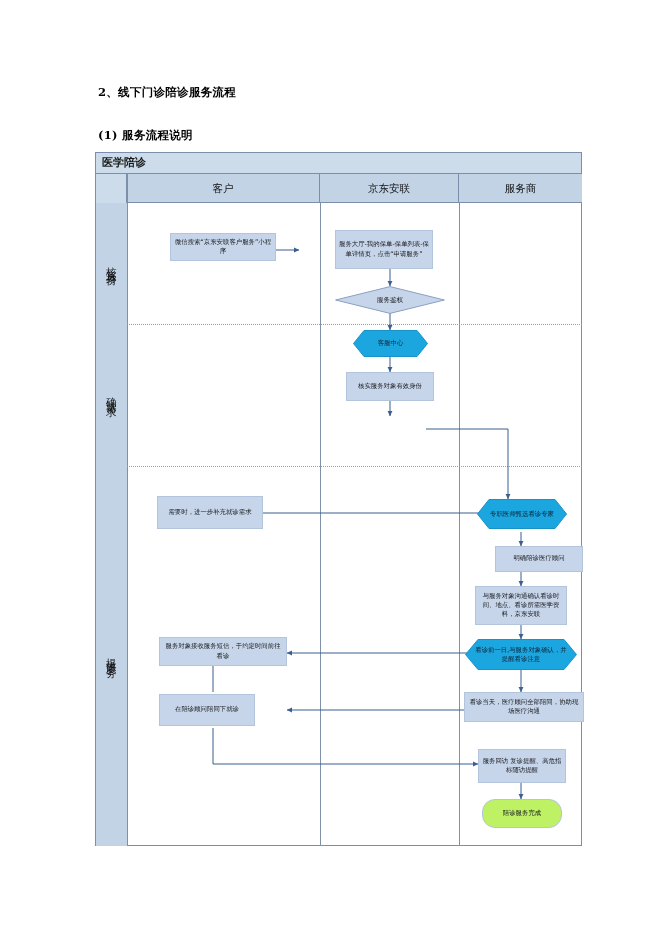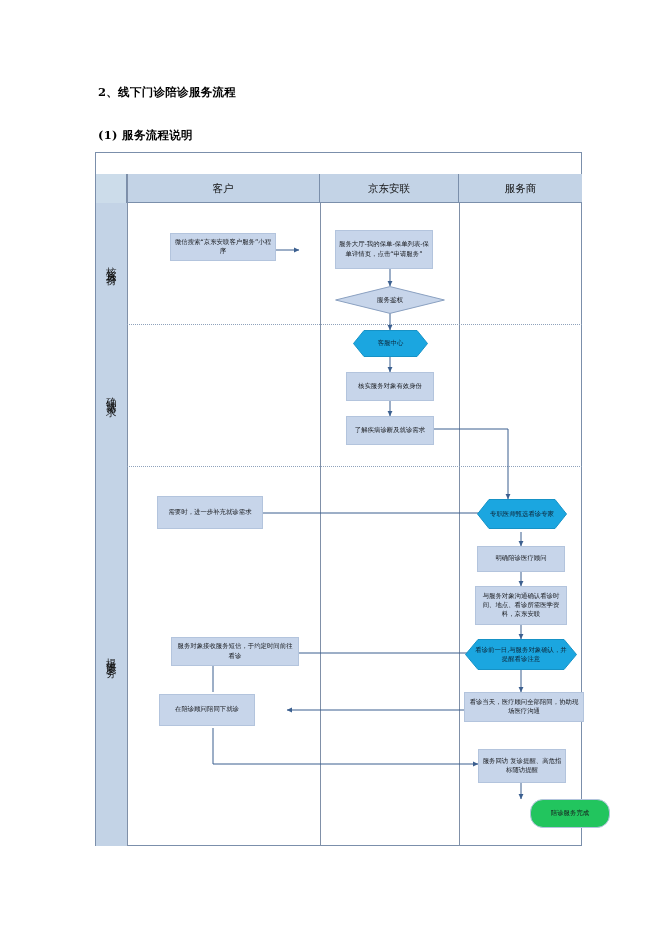--- a/index.html
+++ b/index.html
@@ -90,21 +90,21 @@
     background:#c7d5ea;
     border:1px solid #b3c4dd;
     box-sizing:border-box;
     display:flex;align-items:center;justify-content:center;
     text-align:center;
     font-size:6.4px;line-height:1.45;
     color:#16181c;
     padding:2px 3px;
     font-family:"DejaVu Sans","Liberation Sans",sans-serif;
   }
-  .node.round{border-radius:13px;background:#22c55e;margin-left:48px;}
+  .node.round{border-radius:13px;background:#bef264;}
   .hexw{position:absolute;}
   .hexw svg{display:block;}
   .hexw .hextxt{
     position:absolute;left:0;top:0;width:100%;height:100%;
     display:flex;align-items:center;justify-content:center;
     text-align:center;font-size:6.4px;line-height:1.4;color:#0d2436;
     padding:0 9px;box-sizing:border-box;
   }
   .diaw{position:absolute;}
   .diaw svg{display:block;}
@@ -121,20 +121,21 @@
 </head>
 <body>
 
 <div class="page">
 
   <div class="h-title">2、线下门诊陪诊服务流程</div>
   <div class="h-sub">(1) 服务流程说明</div>
 
   <div class="tbl">
 
+    <div class="tbl-title">医学陪诊</div>
 
     <div class="hdr-row">
       <div class="hdr-spacer"></div>
       <div class="hdr-cell hdr-c1">客户</div>
       <div class="hdr-cell hdr-c2">京东安联</div>
       <div class="hdr-cell hdr-c3">服务商</div>
     </div>
 
     <div class="vsep v0"></div>
     <div class="vsep v1"></div>
@@ -210,43 +211,42 @@
 
     <div class="hexw" style="left:257px;top:177px;width:75px;height:27px;">
       <svg width="75" height="27" viewBox="0 0 75 27">
         <polygon points="11,0.5 64,0.5 74.5,13.5 64,26.5 11,26.5 0.5,13.5" fill="#1ba6e0" stroke="#1692c6" stroke-width="1"></polygon>
       </svg>
       <div class="hextxt">客服中心</div>
     </div>
 
     <div class="node" style="left:250px;top:219px;width:88px;height:29px;">核实服务对象有效身份</div>
 
-    <div class="node" style="left:250px;top:263px;width:88px;height:29px;">了解疾病诊断及就诊需求</div>
 
     <div class="node" style="left:61px;top:343px;width:106px;height:33px;">需要时，进一步补充就诊需求</div>
 
     <div class="hexw" style="left:381px;top:346px;width:90px;height:30px;">
       <svg width="90" height="30" viewBox="0 0 90 30">
         <polygon points="12,0.5 78,0.5 89.5,15 78,29.5 12,29.5 0.5,15" fill="#1ba6e0" stroke="#1692c6" stroke-width="1"></polygon>
       </svg>
       <div class="hextxt">专职医师甄选看诊专家</div>
     </div>
 
-    <div class="node" style="left:381px;top:393px;width:88px;height:26px;">明确陪诊医疗顾问</div>
+    <div class="node" style="left:399px;top:393px;width:88px;height:26px;">明确陪诊医疗顾问</div>
 
     <div class="node" style="left:379px;top:433px;width:92px;height:39px;">与服务对象沟通确认看诊时间、地点、看诊所需医学资料，京东安联</div>
 
     <div class="hexw" style="left:369px;top:486px;width:112px;height:31px;">
       <svg width="112" height="31" viewBox="0 0 112 31">
         <polygon points="13,0.5 99,0.5 111.5,15.5 99,30.5 13,30.5 0.5,15.5" fill="#1ba6e0" stroke="#1692c6" stroke-width="1"></polygon>
       </svg>
       <div class="hextxt">看诊前一日,与服务对象确认，并提醒看诊注意</div>
     </div>
 
-    <div class="node" style="left:63px;top:484px;width:128px;height:29px;margin-left:12px;">服务对象接收服务短信，于约定时间前往看诊</div>
+    <div class="node" style="left:63px;top:484px;width:128px;height:29px;">服务对象接收服务短信，于约定时间前往看诊</div>
 
     <div class="node" style="left:368px;top:539px;width:120px;height:30px;">看诊当天，医疗顾问全部陪同，协助现场医疗沟通</div>
 
     <div class="node" style="left:63px;top:541px;width:96px;height:32px;">在陪诊顾问陪同下就诊</div>
 
     <div class="node" style="left:382px;top:596px;width:88px;height:34px;">服务回访
 复诊提醒、高危指标随访提醒</div>
 
     <div class="node round" style="left:386px;top:646px;width:80px;height:29px;">陪诊服务完成</div>
 

